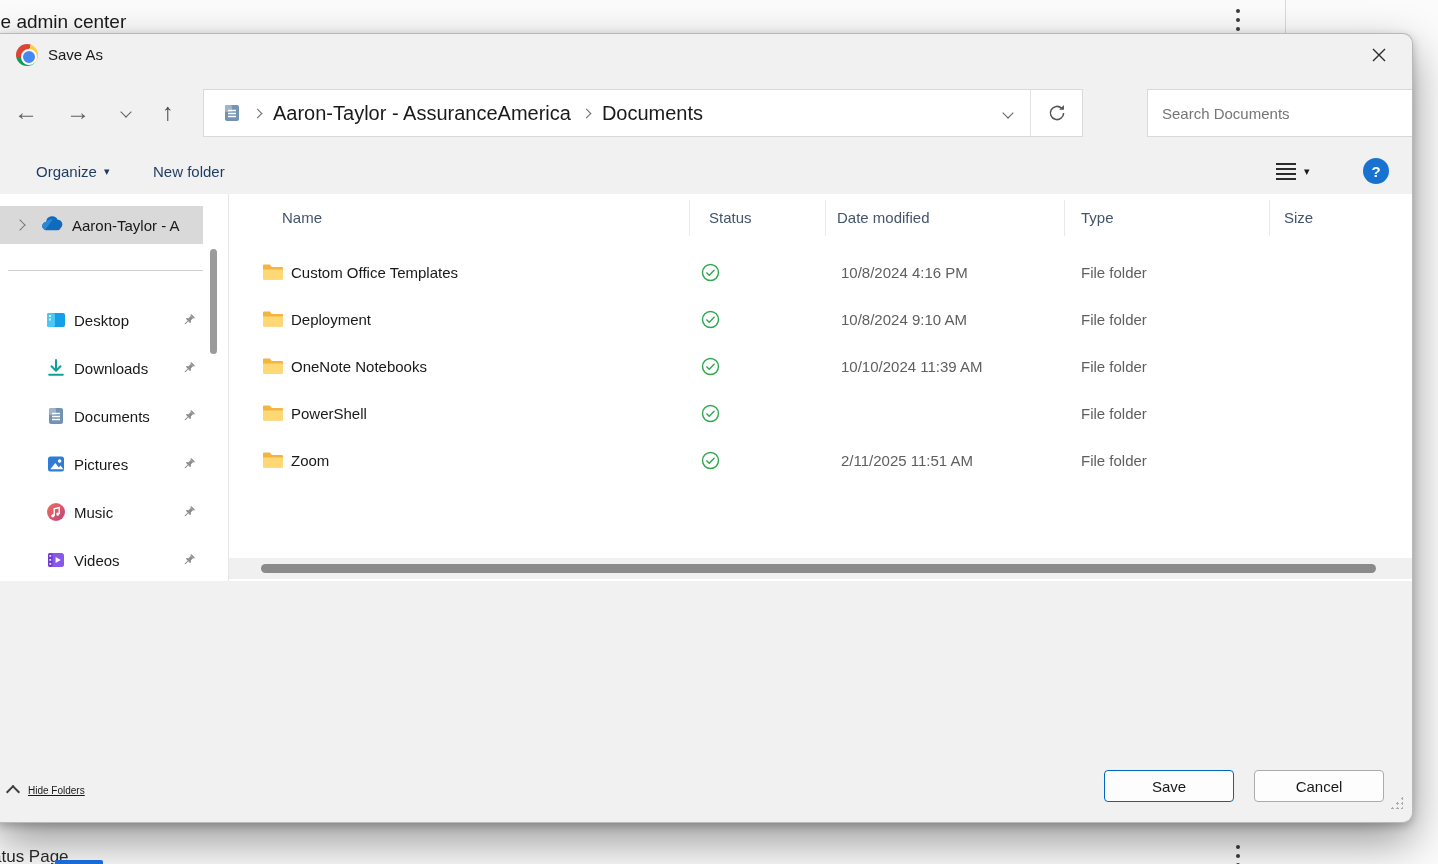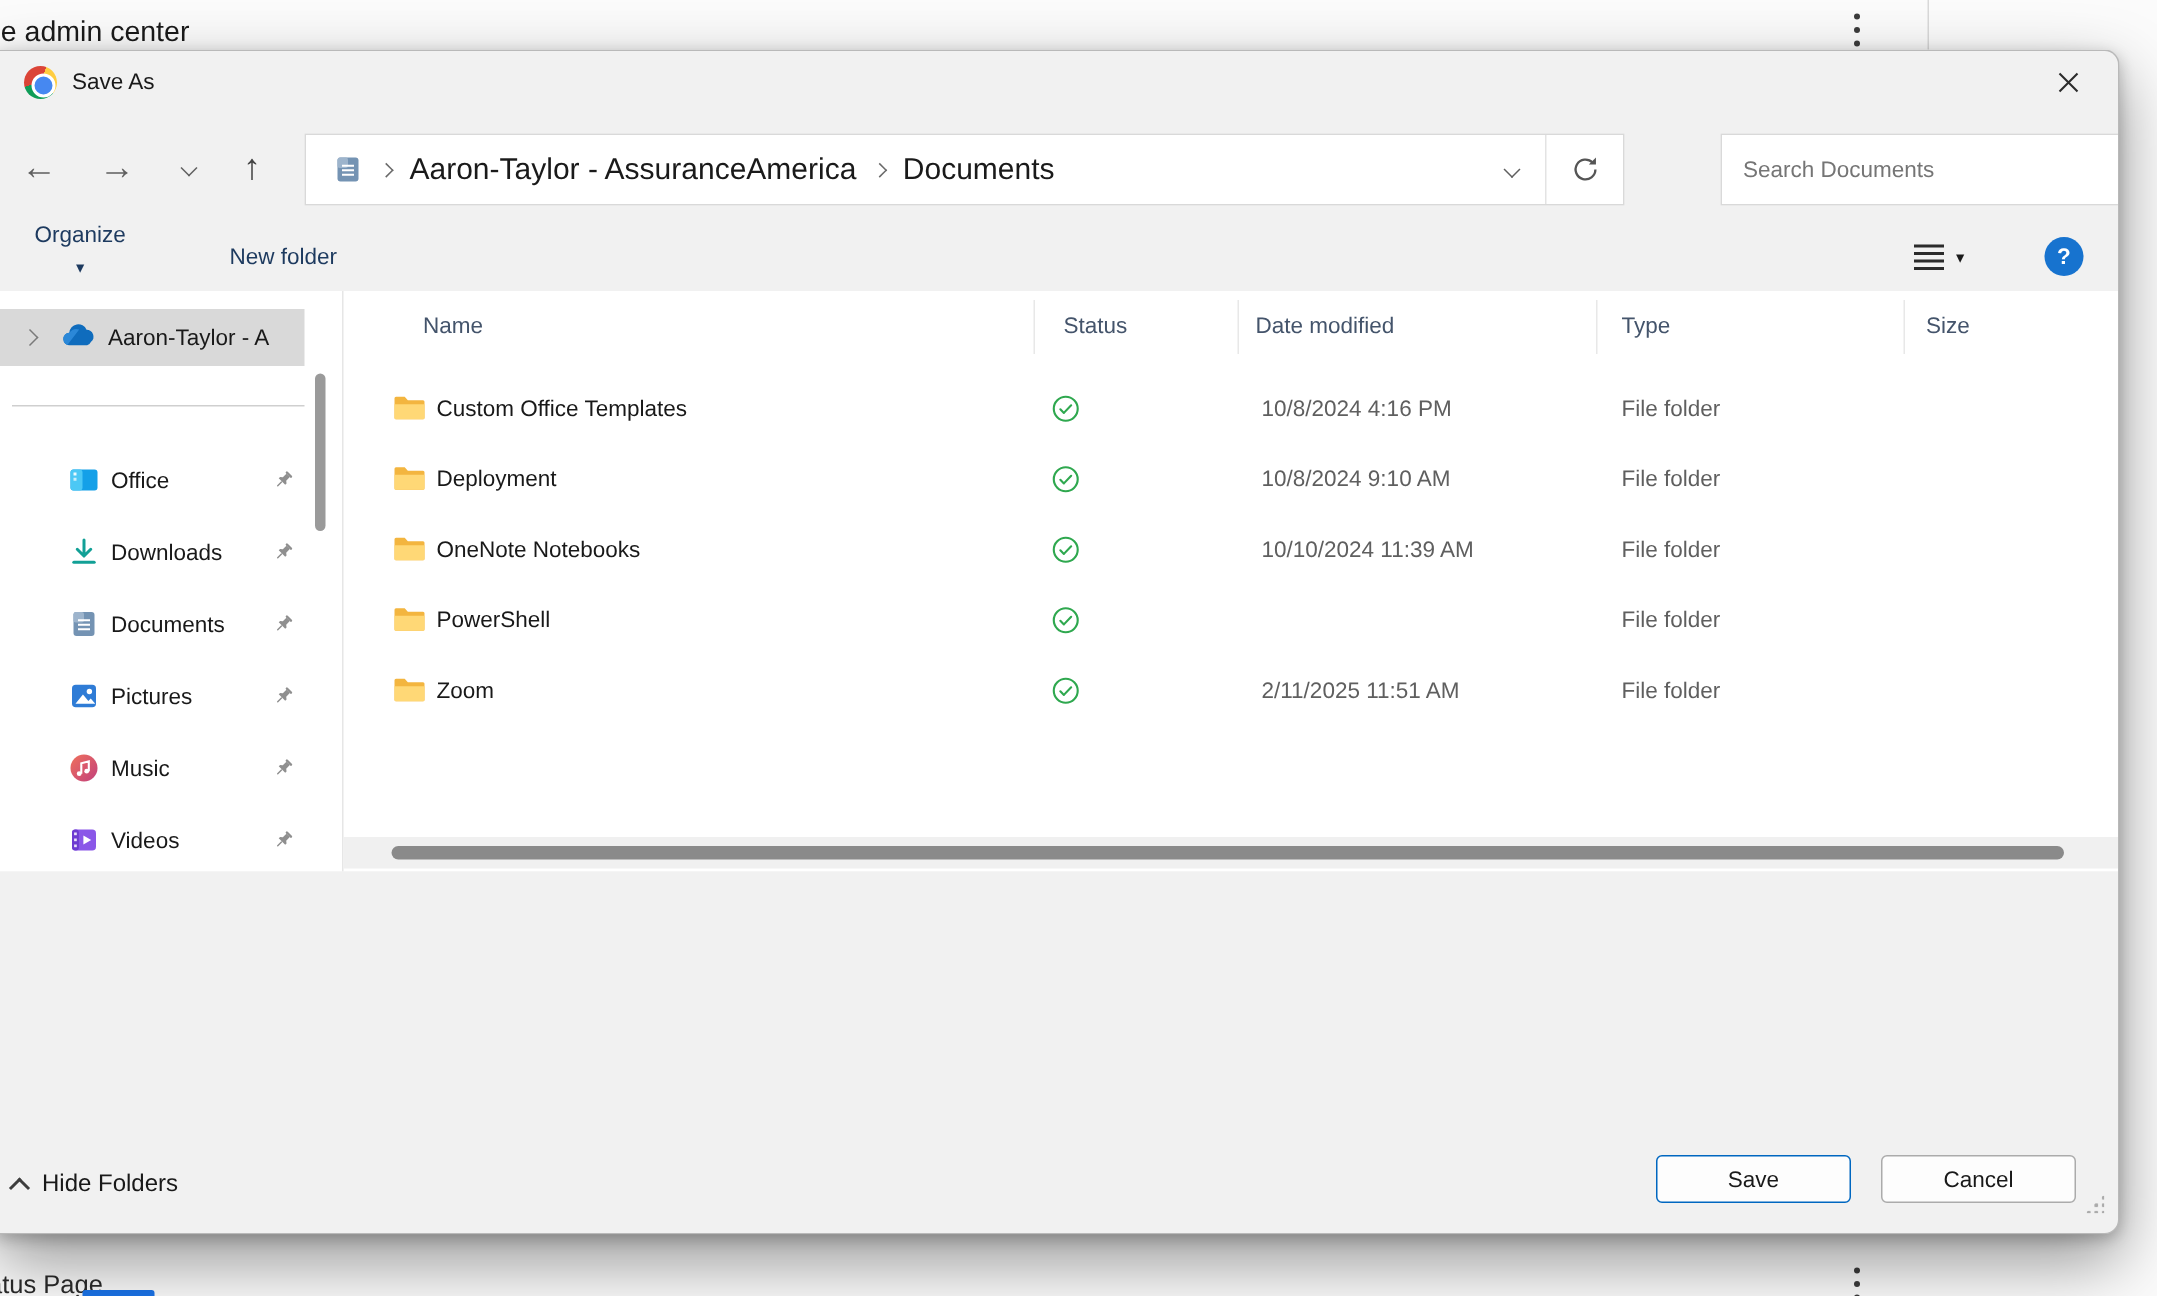--- a/index.html
+++ b/index.html
@@ -49,21 +49,21 @@
     display:flex; align-items:center; }
   #search-input { flex:1; border:none; outline:none; font-size:15px; color:#3a3a3a; padding-left:14px;
     font-family:"Liberation Sans", sans-serif; background:transparent; }
   #search-input::placeholder { color:#757575; }
   #search-glass { margin-right:14px; }
 
   
   #toolbar { left:0; top:114px; width:100%; height:46px; }
   .tool-item { position:absolute; top:0; height:46px; display:flex; align-items:center; gap:7px;
     font-size:15px; color:#1d3a5f; }
-  #organize-btn { left:25px;flex-direction:column; } #newfolder-btn { left:155px; }
+  #organize-btn { left:38px; } #newfolder-btn { left:155px; }
   .caret-glyph { font-size:11px; color:#1d3a5f; }
   #view-btn { left:1278px; gap:8px; }
   #view-lines { display:flex; flex-direction:column; gap:3px; }
   #view-lines i { width:20px; height:2px; background:#2b2b2b; }
   #view-caret { color:#1a1a1a; font-size:11px; }
   #help-btn { left:1365px; top:10px; width:26px; height:26px; border-radius:50%; background:#1773cf;
     color:#fff; font-size:15px; font-weight:bold; display:flex; align-items:center; justify-content:center; }
 
   
   #main { left:0; top:160px; width:100%; height:387px; background:#fff; }
@@ -98,21 +98,21 @@
   #hscroll-track { left:0; top:364px; width:1183px; height:21px; background:#f0f0f0; }
   #hscroll-thumb { left:32px; top:6px; width:1115px; height:9px; background:#8a8a8a; border-radius:5px; }
 
   
   #fields { left:0; top:547px; width:100%; height:175px; background:#f1f1f1; }
 
   
   #bottombar { left:0; top:722px; width:100%; height:68px; }
   #hide-folders { left:10px; top:20px; height:28px; display:flex; align-items:center; gap:10px; }
   #hide-chev { border:solid #3d3d3d; border-width:2px 0 0 2px; padding:4px; transform:rotate(45deg); margin-top:4px; }
-  #hide-label { font-size:16px; color:#191919; }
+  #hide-label { font-size:10px; color:#191919;text-decoration:underline; }
   .dlg-btn { position:absolute; top:14px; width:130px; height:32px; background:#fdfdfd;
     border-radius:4px; font-size:15px; color:#191919; display:flex; align-items:center; justify-content:center; }
   #save-btn { left:1106px; border:1px solid #0067c0; }
   #cancel-btn { left:1256px; border:1px solid #ababab; }
   #resize-grip { right:9px; top:40px; width:13px; height:13px;
     background-image:radial-gradient(#ababab 1.3px, transparent 1.4px); background-size:5px 5px;
     clip-path:polygon(100% 0, 100% 100%, 0 100%); }
 </style>
 </head>
 <body>
@@ -221,21 +221,21 @@
     </div>
     <div class="abs" id="sb-divider"></div>
 
     <div class="sb-item" style="top:112px">
       <svg class="ic" viewBox="0 0 20 20">
         <rect x="1" y="3" width="18" height="14" rx="2" fill="#14a0e8"></rect>
         <rect x="1" y="3" width="8" height="14" rx="2" fill="#4cc8f5"></rect>
         <rect x="3" y="5" width="2" height="2" fill="#fff" opacity=".9"></rect>
         <rect x="3" y="8.5" width="2" height="2" fill="#fff" opacity=".7"></rect>
       </svg>
-      <span class="lbl">Office</span>
+      <span class="lbl">Desktop</span>
       <svg class="pin" viewBox="0 0 20 20">
         <g fill="#8f8f8f" transform="rotate(45 10 10)">
           <rect x="6.6" y="2.6" width="6.8" height="2" rx="1"></rect>
           <path d="M8 4.6h4v4.2l1.8 1.4v1.6H6.2v-1.6L8 8.8z"></path>
           <rect x="9.4" y="11.8" width="1.2" height="5.6" rx=".6"></rect>
         </g>
       </svg>
     </div>
 
     <div class="sb-item" style="top:160px">

